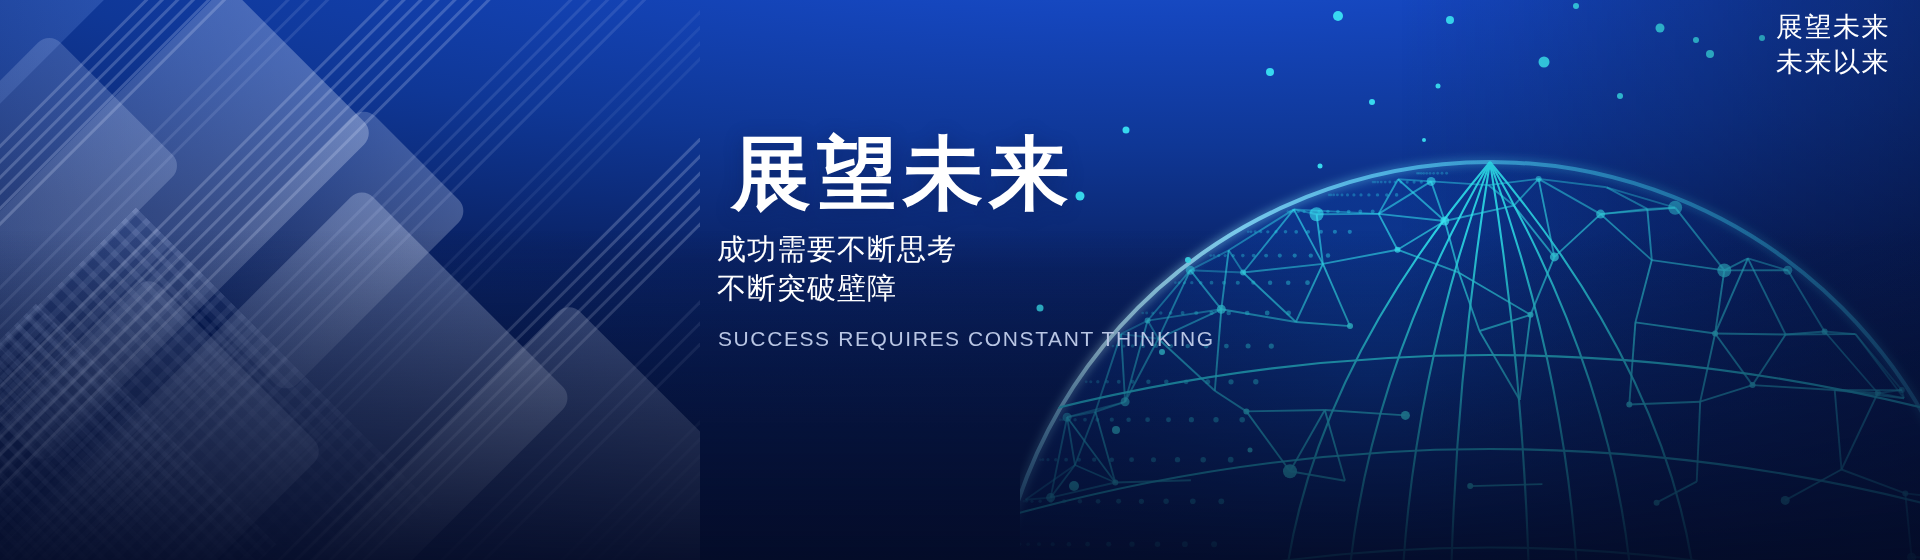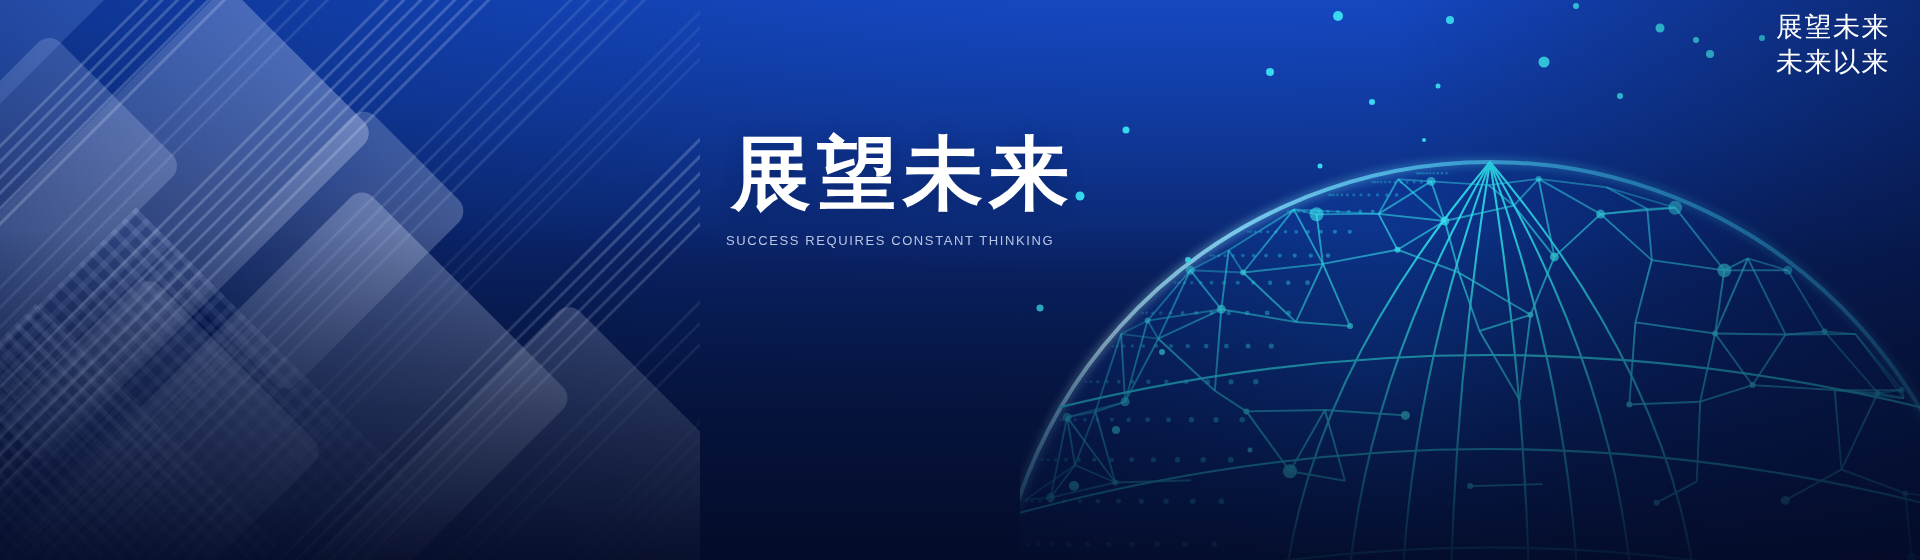--- a/index.html
+++ b/index.html
@@ -109,21 +109,21 @@
   #sub-cn{
     margin:12px 0 0 2px;
   }
   #sub-cn div{
     font-size:29px;line-height:1.33;color:#ffffff;font-weight:400;letter-spacing:1px;
   }
   #sub-en{
     margin:14px 0 0 3px;
   }
   #sub-en div{
-    font-size:13px;line-height:1.75;color:#b9c6e4;font-weight:400;letter-spacing:1.6px;margin-left:8px;
+    font-size:21px;line-height:1.75;color:#b9c6e4;font-weight:400;letter-spacing:1.6px;
   }
 
   
   #slogan{
     position:absolute;right:30px;top:10px;text-align:right;
   }
   #slogan div{
     font-size:27px;line-height:1.3;color:#ffffff;font-weight:500;letter-spacing:1.5px;
   }
 </style>
@@ -1088,19 +1088,21 @@
   <div class="vignette-bottom"></div>
 
   <div id="slogan">
     <div>展望未来</div>
     <div>未来以来</div>
   </div>
 
   <div id="copy">
     <h1 id="title-cn">展望未来</h1>
     <div id="sub-cn">
+      <div>成功需要不断思考</div>
+      <div>不断突破壁障</div>
     </div>
     <div id="sub-en">
       <div>SUCCESS REQUIRES CONSTANT THINKING</div>
     </div>
   </div>
 
 </div>
 
 </body></html>

